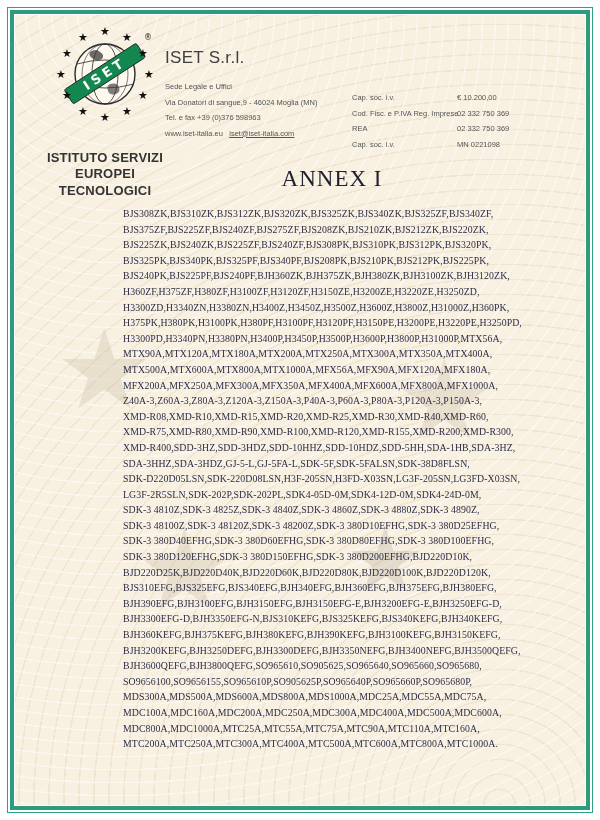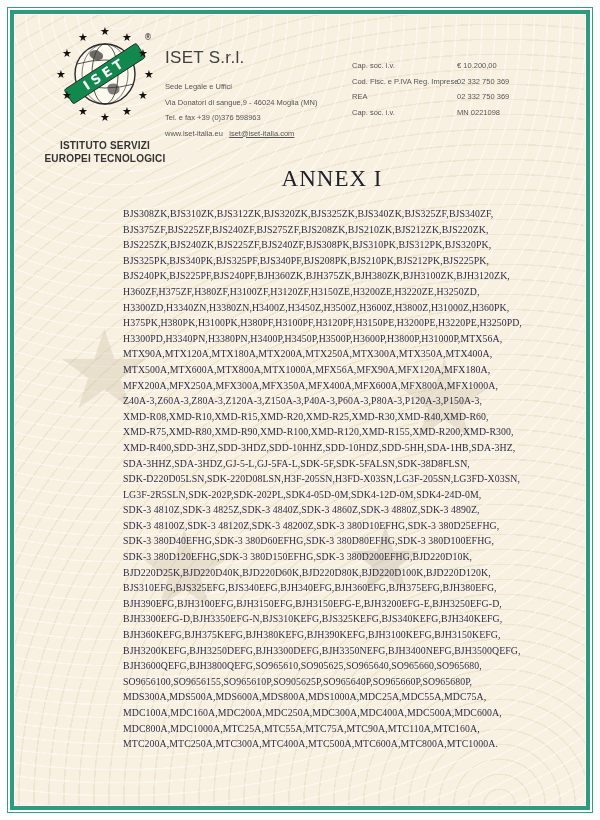--- a/index.html
+++ b/index.html
@@ -9,29 +9,29 @@
   .frame-outer{position:absolute;inset:7px;border:1px solid #2fa183;pointer-events:none;}
   .frame-band{position:absolute;inset:10px;border:4px solid #2c9c7d;pointer-events:none;}
   .paper{position:absolute;inset:15px;background-color:#f8f1e2;
     background-image:
       repeating-radial-gradient(circle at 18% 0%, rgba(255,255,255,0.45) 0 1.5px, rgba(255,255,255,0) 1.5px 13px),
       repeating-radial-gradient(circle at 85% 100%, rgba(232,219,195,0.55) 0 1.5px, rgba(232,219,195,0) 1.5px 15px);}
   .watermark{position:absolute;font-size:110px;color:rgba(193,177,150,0.28);line-height:1;
     font-family:"DejaVu Sans",sans-serif;pointer-events:none;}
   
   .logo-wrap{position:absolute;left:38px;top:22px;width:134px;text-align:center;}
-  .logo-caption{margin-top:10px;font-size:10px;font-weight:bold;color:#333;line-height:1.25;
+  .logo-caption{margin-top:20px;font-size:13px;font-weight:bold;color:#333;line-height:1.25;
     letter-spacing:0.2px;}
   .company{position:absolute;left:165px;top:48px;}
   .company-name{font-size:17px;color:#404040;letter-spacing:0.3px;}
   .company-rows{margin-top:11px;font-size:7.5px;color:#555;}
   .company-rows div{height:15.5px;line-height:15.5px;}
   .link{color:#555;text-decoration:none;}
   .link.u{text-decoration:underline;}
-  .registry{position:absolute;left:352px;top:58px;font-size:7.5px;color:#555;}
+  .registry{position:absolute;left:352px;top:90px;font-size:7.5px;color:#555;}
   .reg-row{height:15.6px;line-height:15.6px;white-space:nowrap;}
   .reg-label{display:inline-block;width:103px;}
   .reg-value{display:inline-block;}
   
   .annex-title{position:absolute;left:0;top:166px;width:100%;text-align:center;
     font-family:"Liberation Serif",serif;font-size:23px;letter-spacing:1px;color:#1f1f2d;padding-left:32px;}
   .annex-body{position:absolute;left:123px;top:206px;width:410px;
     font-family:"Liberation Serif",serif;font-size:9.8px;line-height:15.6px;
     color:#2c2c45;letter-spacing:0.1px;}
   .model-line{white-space:nowrap;}

